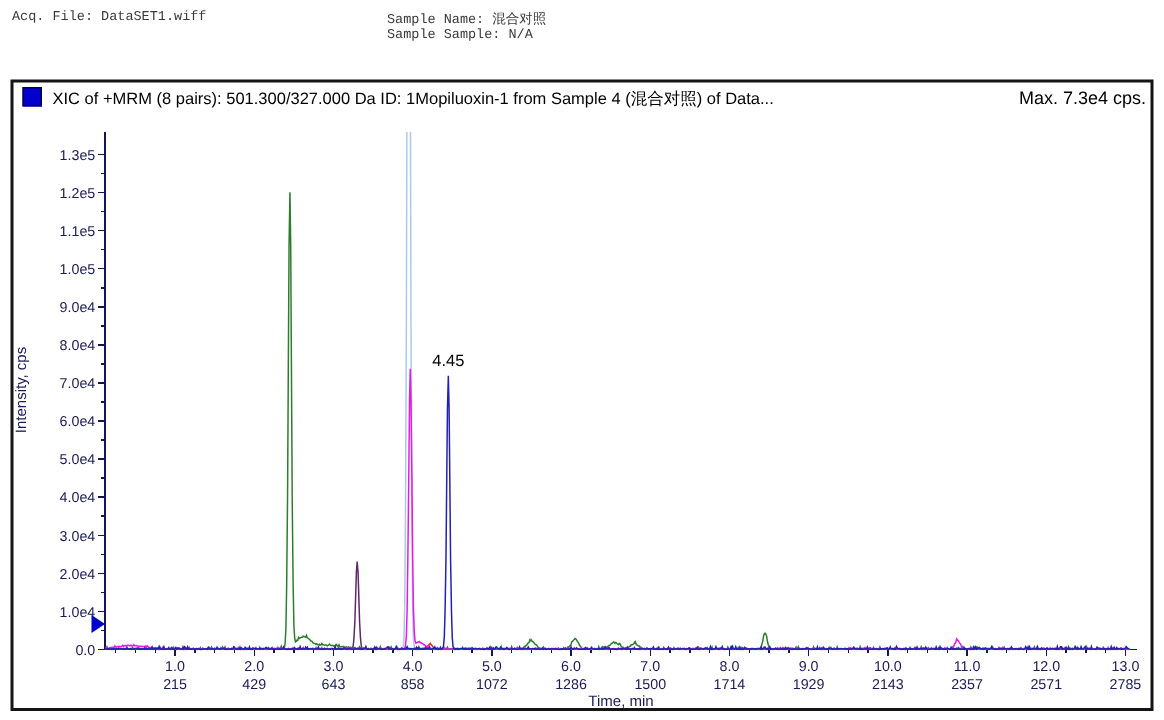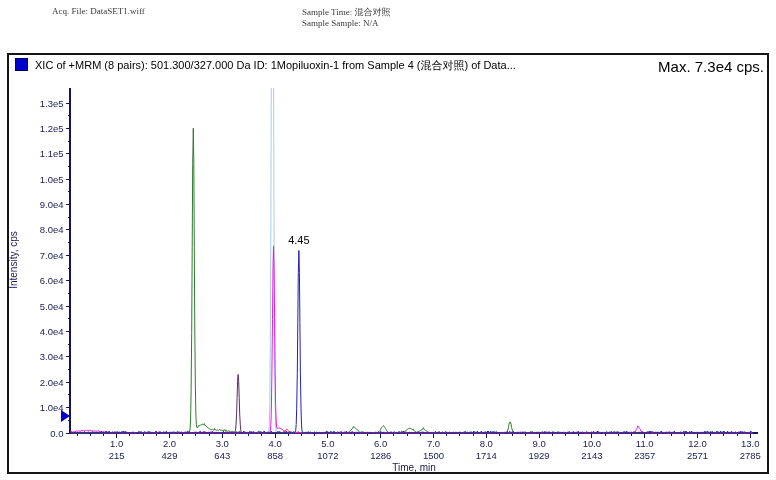--- a/index.html
+++ b/index.html
@@ -1,39 +1,39 @@
 <!DOCTYPE html>
 <html><head>
 <meta charset="utf-8">
 <style>
   html,body{margin:0;padding:0;background:#fff;}
   body{width:776px;height:480px;position:relative;overflow:hidden;
        font-family:"Liberation Sans",sans-serif;}
-  .hdr{position:absolute;font-family:Liberation Serif, serif;font-size:9px;
-       color:#3a3a3a;white-space:pre;margin-left:44px;}
+  .hdr{position:absolute;font-family:Liberation Mono, monospace;font-size:9px;
+       color:#3a3a3a;white-space:pre;}
   .panel{position:absolute;left:7px;top:53px;width:758px;height:417px;
          border:2px solid #151515;background:#fff;}
   .titlebar{position:absolute;left:0;top:0;width:100%;height:18px;z-index:2;}
   .legend-sq{position:absolute;left:6px;top:3px;width:11px;height:11px;
              background:#0000cc;border:1px solid #00004d;}
   .pane-title{position:absolute;left:26px;top:3px;font-size:11px;color:#000;
               white-space:nowrap;}
-  .max-label{position:absolute;right:3px;top:3px;font-size:15px;color:#000;
+  .max-label{position:absolute;right:3px;top:3px;font-size:12px;color:#000;
              white-space:nowrap;}
   svg#plot{position:absolute;left:0;top:0;}
   .tick-label{font-size:9.5px;fill:#1b1b55;}
   .axis-title{font-size:10px;fill:#1b1b55;}
   .annot{font-size:11px;fill:#000;}
   .trace{fill:none;stroke-width:1;}
 </style>
 </head>
 <body>
 
 <div class="hdr" style="left:8px;top:6px">Acq. File: DataSET1.wiff</div>
-<div class="hdr" style="left:258px;top:6px">Sample Time: 混合对照</div>
+<div class="hdr" style="left:258px;top:6px">Sample Name: 混合对照</div>
 <div class="hdr" style="left:258px;top:18px">Sample Sample: N/A</div>
 
 <div class="panel">
   <div class="titlebar">
     <span class="legend-sq" style="background: rgb(0, 0, 204);"></span>
     <span class="pane-title">XIC of +MRM (8 pairs): 501.300/327.000 Da ID: 1Mopiluoxin-1 from Sample 4 (混合对照) of Data...</span>
     <span class="max-label">Max. 7.3e4 cps.</span>
   </div>
   <svg id="plot" width="758" height="417" viewBox="0 0 758 417">
       <defs>

